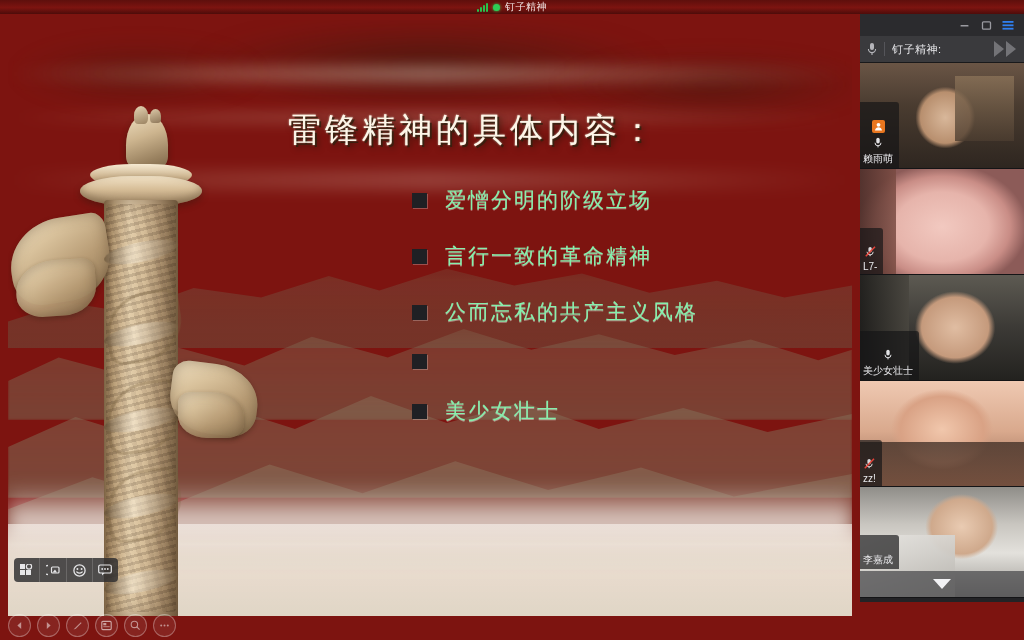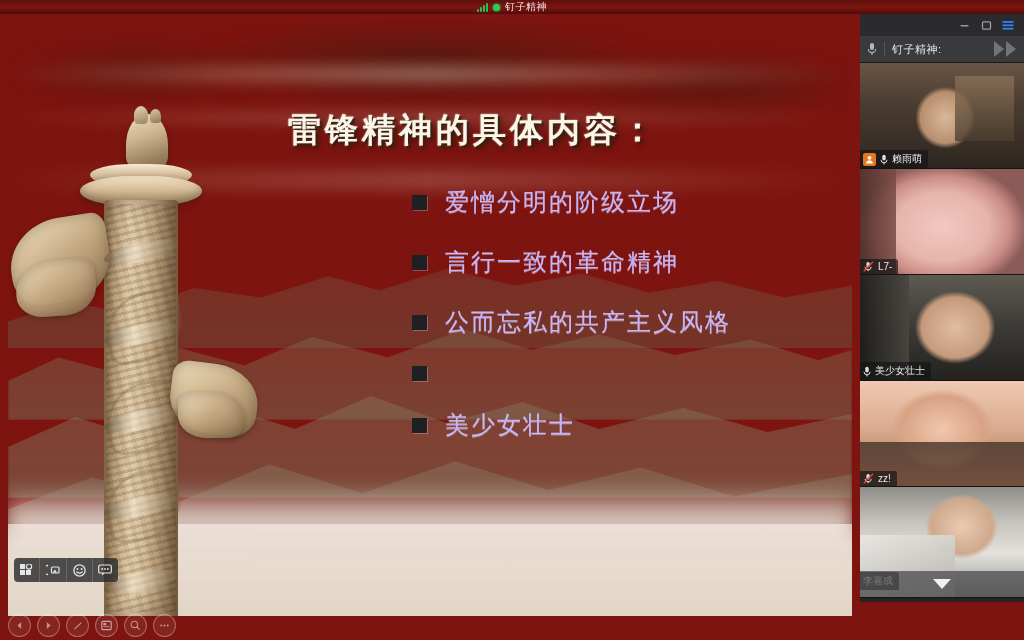--- a/index.html
+++ b/index.html
@@ -168,34 +168,34 @@
     transform:rotate(-8deg);
     filter:blur(.4px);
   }
   .d1{top:200px;} .d2{top:290px;} .d3{top:378px;opacity:.8;}
 
   
   #slide-title{
     position:absolute;left:0;top:88px;width:100%;
     text-align:center;padding-left:86px;box-sizing:border-box;
     font-family:"Liberation Serif","DejaVu Serif",serif;
-    font-size:33px;font-weight:bold;letter-spacing:4px;
+    font-size:33px;font-weight:normal;letter-spacing:4px;
     color:#fdf6e8;
     text-shadow:2px 2px 0 rgba(50,32,14,.85), 3px 3px 6px rgba(30,18,6,.7), 0 0 2px rgba(255,248,230,.9);
     z-index:6;
   }
   #bullets{position:absolute;left:404px;top:166px;width:420px;z-index:6;}
   .bullet{display:flex;align-items:center;margin-bottom:28px;}
   .bsq{
     width:15px;height:15px;background:#1f2024;flex:0 0 auto;margin-right:18px;
     box-shadow:1px 1px 0 rgba(255,255,255,.25);
   }
   .btx{
     font-family:"Liberation Serif","DejaVu Serif",serif;
-    font-size:24px;color:#c4b5fd;letter-spacing:2px;white-space:nowrap;
+    font-size:21px;color:#86efac;letter-spacing:2px;white-space:nowrap;
     text-shadow:0 1px 0 rgba(255,255,255,.4);
   }
 
   
   #slide-tools{
     position:absolute;left:6px;top:538px;width:104px;height:24px;
     background:rgba(44,44,46,.82);border-radius:4px;
     display:flex;align-items:center;z-index:8;
   }
   #slide-tools .tbtn{
@@ -234,22 +234,23 @@
   }
   #vp-speaking .sep{width:1px;height:14px;background:#55555a;}
   #vp-speaking .lbl{color:#e7e7ea;font-size:11px;letter-spacing:.5px;}
   #vp-speaking .chevs{position:absolute;right:8px;top:5px;display:flex;gap:2px;opacity:.45;}
   .chev{width:0;height:0;border-top:8px solid transparent;border-bottom:8px solid transparent;border-left:10px solid #b9b9bd;}
 
   .tile{position:relative;width:164px;height:105px;overflow:hidden;border-bottom:1px solid #141416;}
   .tile .photo{position:absolute;inset:0;}
   .namebar{
     position:absolute;left:0;bottom:0;display:flex;align-items:center;gap:4px;
-    padding:2px 6px 2px 3px;background:rgba(20,20,22,.68);border-radius:0 3px 0 0;
+    padding:18px 6px 2px 3px;background:rgba(20,20,22,.68);border-radius:0 3px 0 0;
     max-width:140px;
+    flex-direction:column;
   }
   .namebar .nm{color:#e9e9ec;font-size:10px;white-space:nowrap;overflow:hidden;text-overflow:ellipsis;}
   .avicon{width:13px;height:13px;background:#e8761f;border-radius:2px;display:flex;align-items:center;justify-content:center;flex:0 0 auto;}
 
   
   .ph1{background:
       radial-gradient(ellipse 26% 42% at 52% 52%, #d8b79a 0%, #b88f6e 58%, rgba(0,0,0,0) 70%),
       linear-gradient(180deg,#6a5545 0%,#4a3c30 40%,#2e2620 100%),
       linear-gradient(90deg,#5c4a3a 0%,#7a6450 30%,#3a3028 70%,#241d18 100%);}
   .ph1:after{content:"";position:absolute;left:58%;top:12%;width:36%;height:62%;
@@ -519,20 +520,20 @@
         <path d="M2 5.8 A3.1 3.1 0 0 0 8.2 5.8" fill="none" stroke="#d8d8db" stroke-width="1"></path>
         <line x1="5.1" y1="8.3" x2="5.1" y2="10.2" stroke="#d8d8db" stroke-width="1"></line>
         <line x1="0.8" y1="10.2" x2="10" y2="0.8" stroke="#e8443a" stroke-width="1.5"></line>
       </svg>
       <span class="nm">zz!</span>
     </div>
   </div>
 
   <div class="tile tile-last">
     <div class="photo ph5"></div>
-    <div class="namebar" style="bottom:7px">
+    <div class="namebar" style="bottom:28px">
       <span class="nm">李嘉成</span>
     </div>
     <div id="scrolldown">
       <span class="tri-down"></span>
     </div>
   </div>
 </div>
 
 </body></html>

